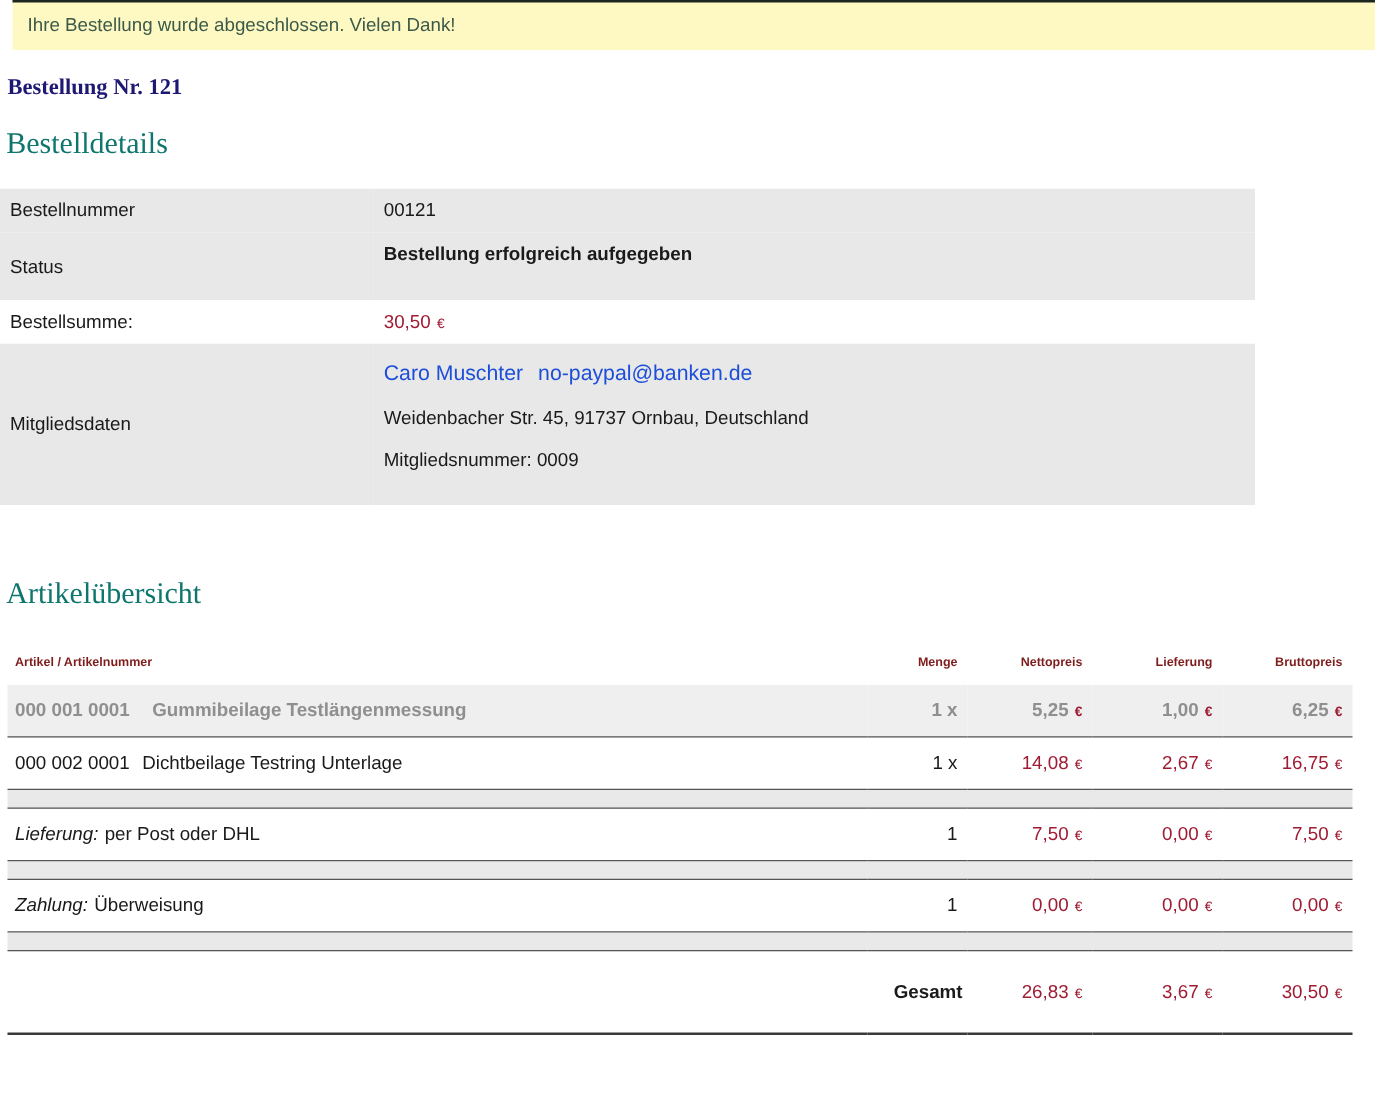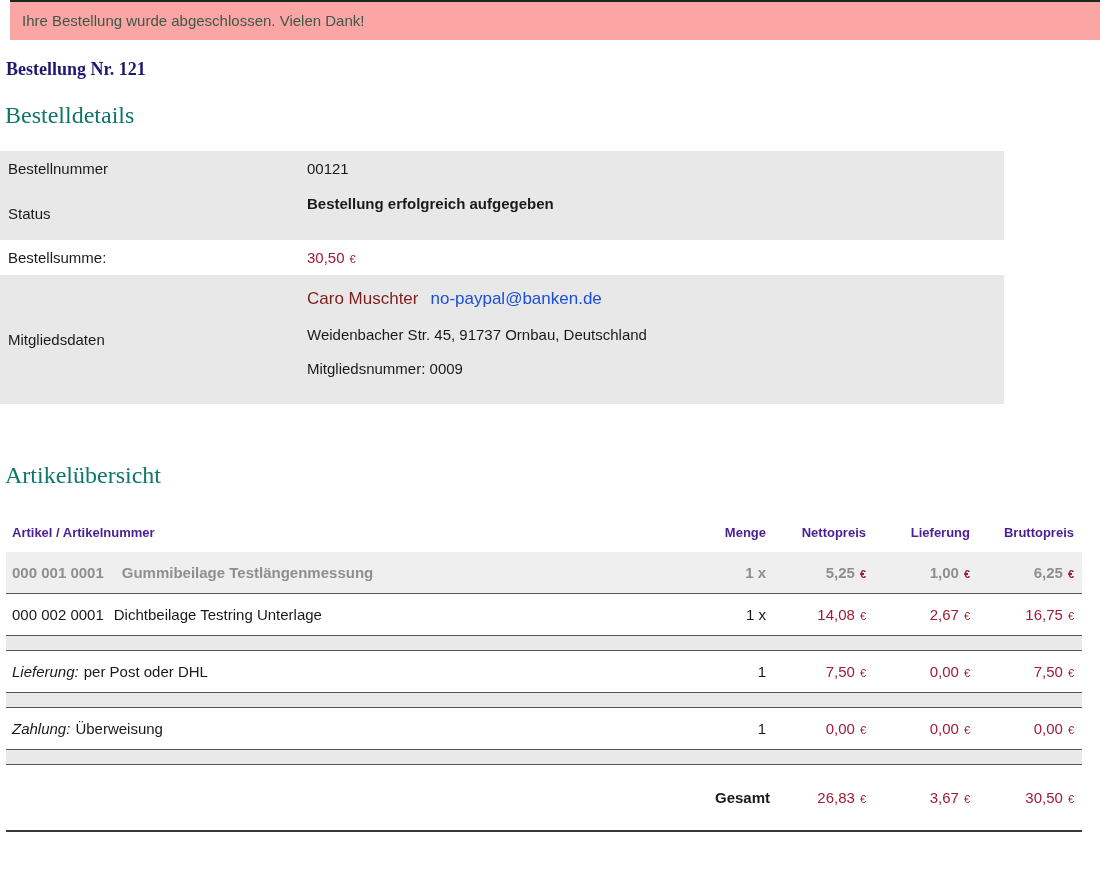--- a/index.html
+++ b/index.html
@@ -7,21 +7,21 @@
   body {
     width: 1100px; height: 893px; overflow: hidden;
     background: #ffffff;
     font-family: "Liberation Sans", sans-serif;
     font-size: 15px; color: #1a1a1a;
   }
 
   
   .banner {
     margin-left: 10px;
-    background: #fca5a5;
+    background: #fef9c3;
     border-top: 2px solid #1c261f;
     color: #3c5a49;
     padding: 10px 12px 11px 12px;
     font-size: 15px;
   }
 
   
   h1.order-title {
     margin: 19px 0 0 6px;
     font-family: "Liberation Serif", serif;
@@ -47,41 +47,41 @@
   table.details td.lbl { width: 299px; }
   table.details td.val { padding-left: 8px; }
   table.details tr.status-row td.val {
     vertical-align: top; font-weight: bold; padding-bottom: 28px;
   }
   table.details tr.member-row td.val { padding-top: 4px; padding-bottom: 10px; }
   .price-red { color: #9f1c33; }
   .eur { font-size: 11px; margin-left: 5px; }
 
   .member-row p { margin: 10px 0 17px 0; }
-  .member-name { font-size: 17px; color: #7f1d1d; }
+  .member-name { font-size: 17px; color: #1d4ed8; }
   a.member-email {
     font-size: 17px; color: #1d4ed8; text-decoration: none; margin-left: 12px;
   }
   .member-line { font-size: 15px; }
 
   
   table.items {
     border-collapse: collapse;
     margin: 26px 0 0 6px;
     width: 1076px;
     table-layout: fixed;
   }
   col.c-art   { width: 688px; }
   col.c-menge { width: 80px; }
   col.c-net   { width: 100px; }
   col.c-tax   { width: 104px; }
   col.c-gross { width: 104px; }
 
   table.items th {
-    font-weight: bold; font-size: 13px; color: #4c1d95;
+    font-weight: bold; font-size: 10px; color: #7f1d1d;
     padding: 10px 8px 12px 8px; text-align: right; white-space: nowrap;
   }
   table.items th.ta-l { text-align: left; padding-left: 6px; }
 
   table.items td {
     padding: 12px 8px; border-bottom: 1px solid #555;
     text-align: right; white-space: nowrap;
   }
   table.items td.art { text-align: left; padding-left: 6px; }
   table.items tr.muted { background: #efefef; font-weight: bold; }

